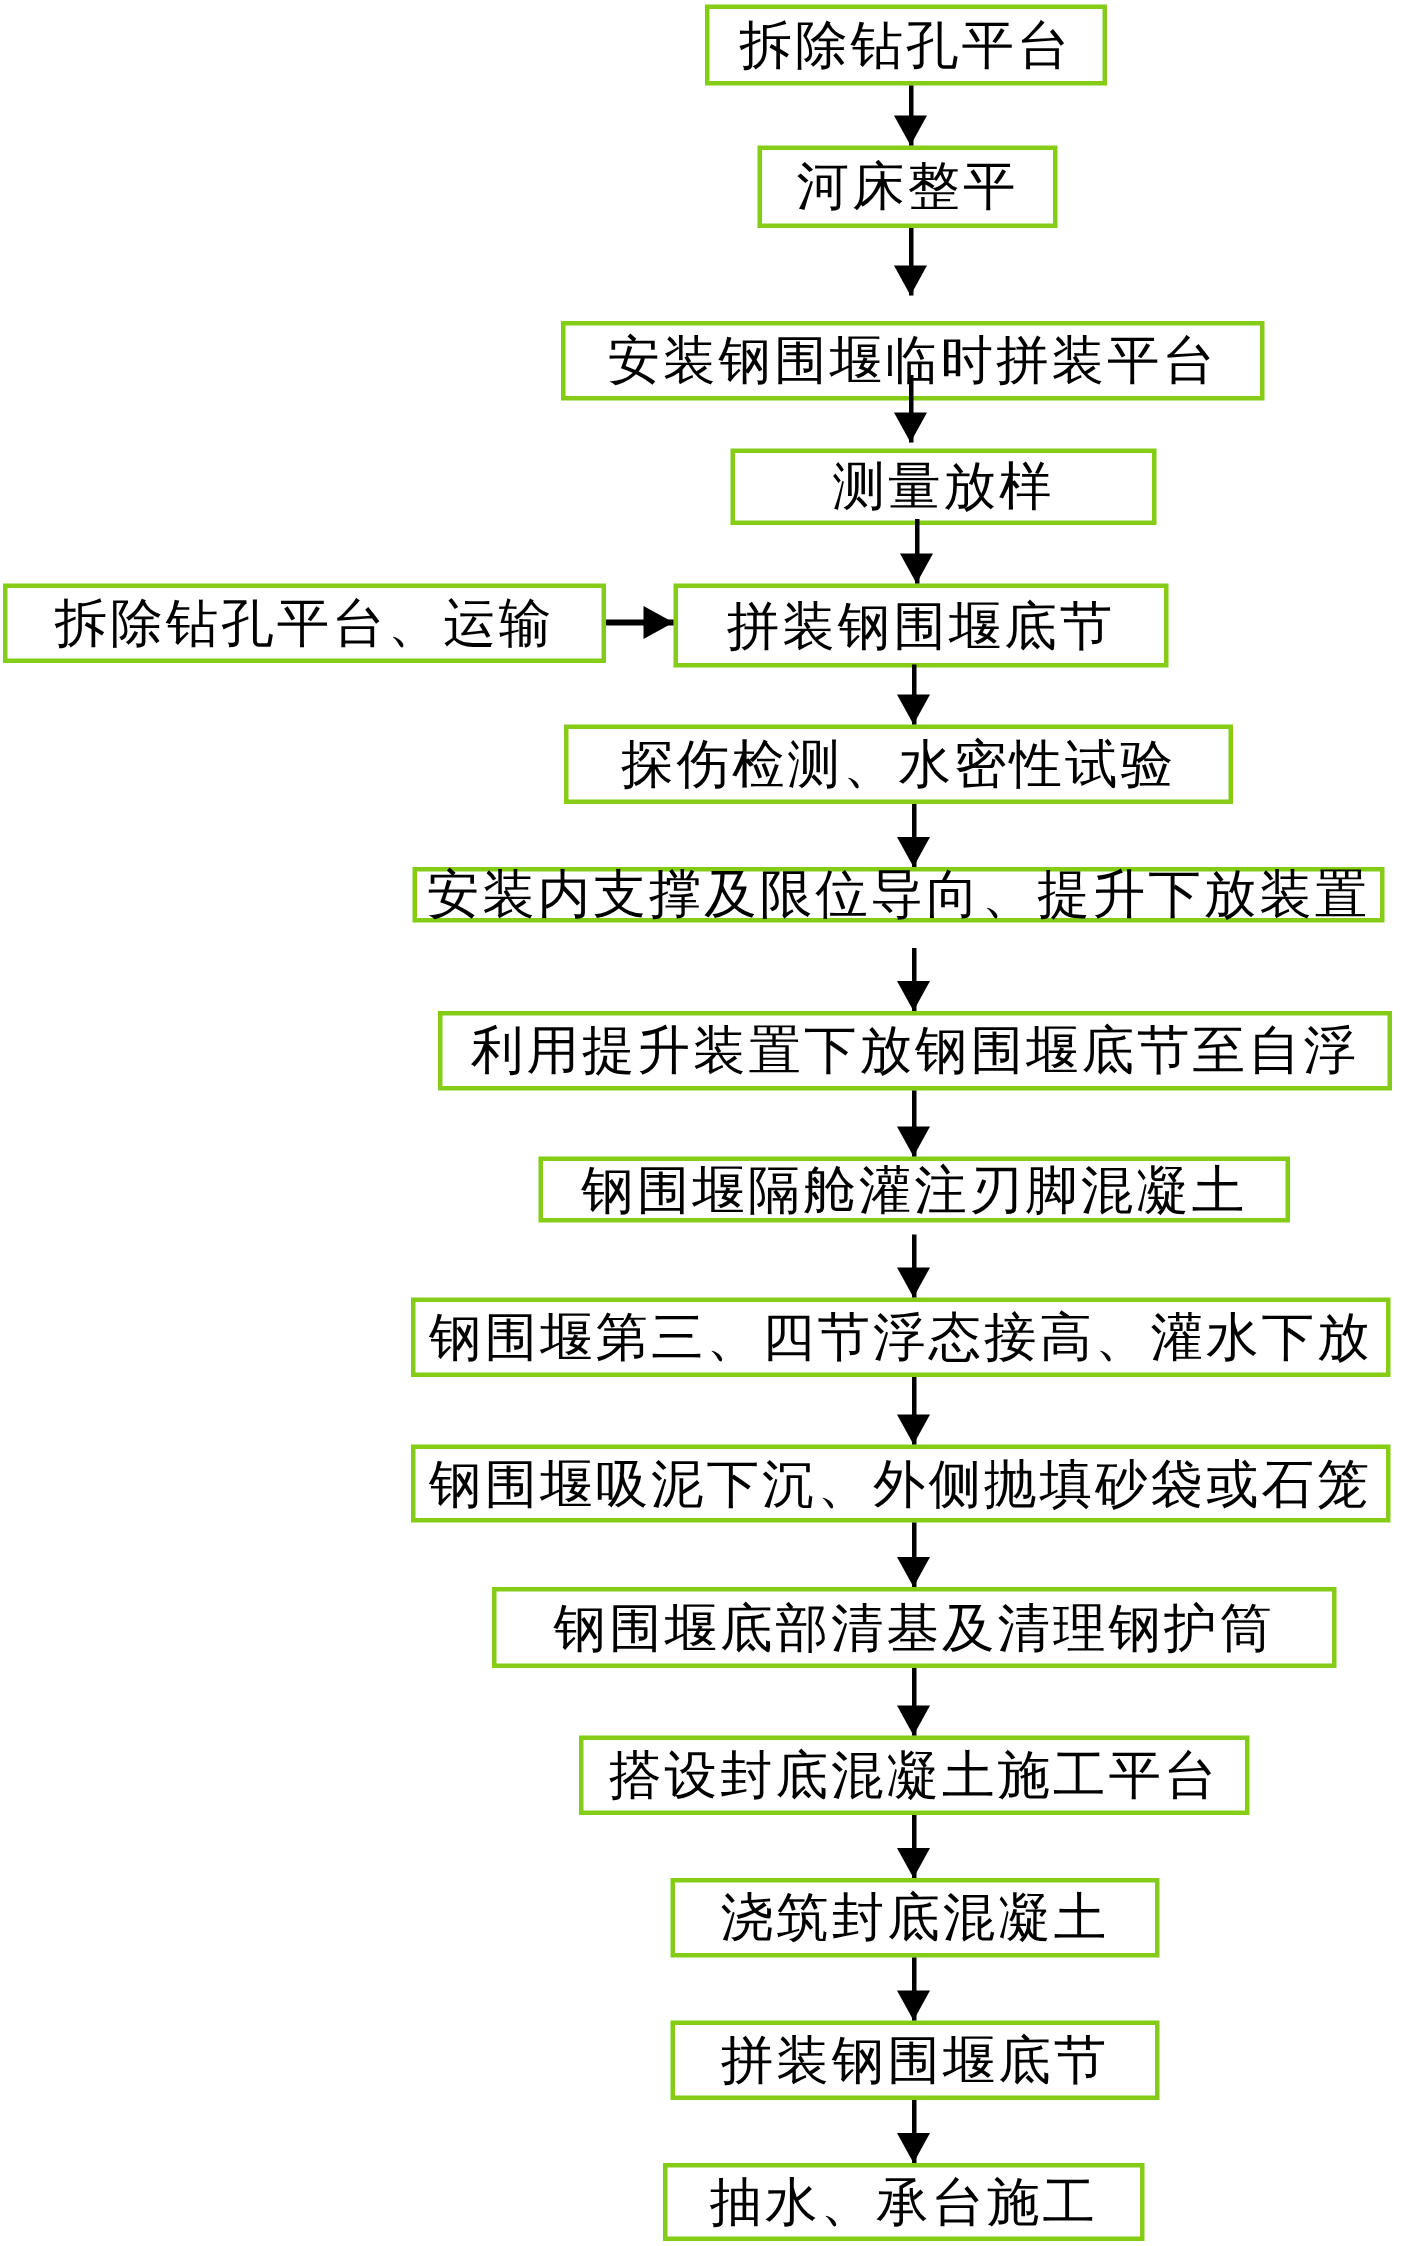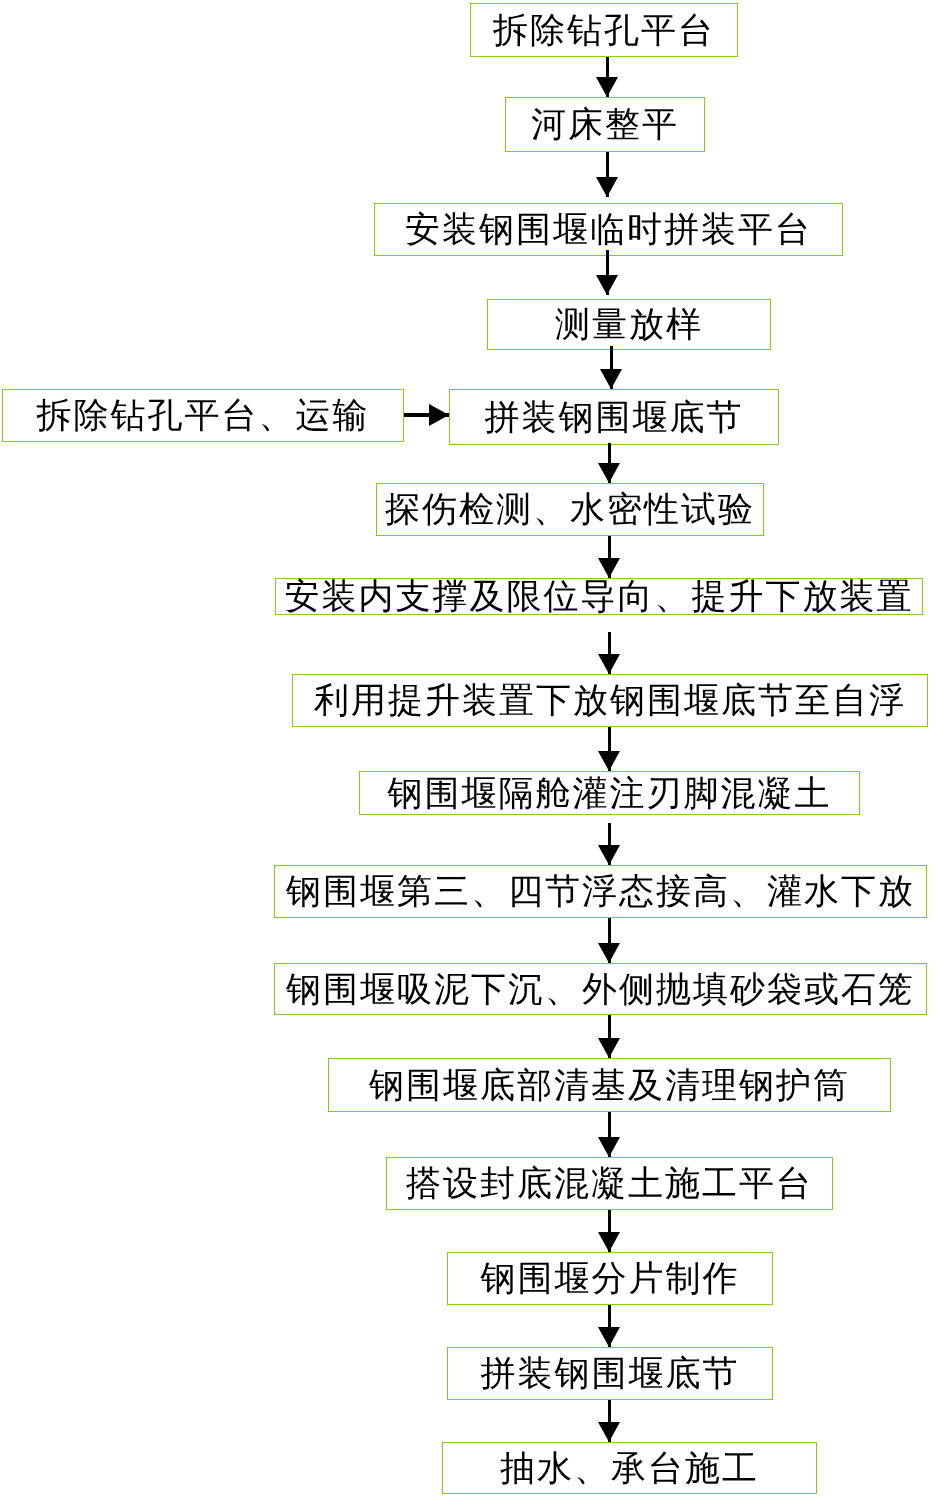--- a/index.html
+++ b/index.html
@@ -11,21 +11,21 @@
     position: relative;
     width: 938px;
     height: 1497px;
     background: #ffffff;
     font-family: "Liberation Serif", "DejaVu Serif", serif;
     overflow: hidden;
   }
   .box {
     position: absolute;
     box-sizing: border-box;
-    border: 1px solid #84cc16;
+    border: 3px solid #84cc16;
     background: #ffffff;
     color: #000000;
     display: flex;
     align-items: center;
     justify-content: center;
     font-size: 35px;
     letter-spacing: 2px;
     white-space: nowrap;
     line-height: 1;
   }
@@ -66,47 +66,47 @@
 </style>
 </head>
 <body>
 
 <div class="canvas">
 
   <div class="box" style="left:470px;top:3px;width:268px;height:54px">拆除钻孔平台</div>
 
   <div class="box" style="left:505px;top:97px;width:200px;height:55px">河床整平</div>
 
-  <div class="box" style="left:374px;top:203px;width:469px;height:53px">安装钢围堰临时拼装平台</div>
+  <div class="box" style="left:374px;top:214px;width:469px;height:53px">安装钢围堰临时拼装平台</div>
 
   <div class="box" style="left:487px;top:299px;width:284px;height:51px">测量放样</div>
 
   <div class="box" style="left:449px;top:389px;width:330px;height:56px">拼装钢围堰底节</div>
 
-  <div class="box" style="left:376px;top:483px;width:388px;height:53px">探伤检测、水密性试验</div>
+  <div class="box" style="left:376px;top:483px;width:446px;height:53px">探伤检测、水密性试验</div>
 
   <div class="box" style="left:275px;top:578px;width:648px;height:37px">安装内支撑及限位导向、提升下放装置</div>
 
   <div class="box" style="left:292px;top:674px;width:636px;height:53px">利用提升装置下放钢围堰底节至自浮</div>
 
   <div class="box" style="left:359px;top:771px;width:501px;height:44px">钢围堰隔舱灌注刃脚混凝土</div>
 
   <div class="box" style="left:274px;top:865px;width:653px;height:53px">钢围堰第三、四节浮态接高、灌水下放</div>
 
   <div class="box" style="left:274px;top:963px;width:653px;height:52px">钢围堰吸泥下沉、外侧抛填砂袋或石笼</div>
 
   <div class="box" style="left:386px;top:1157px;width:447px;height:53px">搭设封底混凝土施工平台</div>
 
   <div class="box" style="left:328px;top:1058px;width:563px;height:54px">钢围堰底部清基及清理钢护筒</div>
 
-  <div class="box" style="left:447px;top:1252px;width:326px;height:53px">钢围堰分片制作</div>
+  <div class="box" style="left:447px;top:1252px;width:326px;height:53px">浇筑封底混凝土</div>
 
   <div class="box" style="left:447px;top:1347px;width:326px;height:53px">拼装钢围堰底节</div>
 
-  <div class="box" style="left:442px;top:1442px;width:375px;height:52px">抽水、承台施工</div>
+  <div class="box" style="left:442px;top:1442px;width:321px;height:52px">抽水、承台施工</div>
 
   <div class="box" style="left:2px;top:389px;width:402px;height:53px">拆除钻孔平台、运输</div>
 
   <div class="varrow" style="left:606px;top:57px;height:40px"></div>
   <div class="varrow" style="left:606px;top:152px;height:45px"></div>
   <div class="varrow" style="left:606px;top:250px;height:45px"></div>
   <div class="varrow" style="left:610px;top:346px;height:43px"></div>
   <div class="varrow" style="left:608px;top:443px;height:40px"></div>
   <div class="varrow" style="left:608px;top:536px;height:42px"></div>
   <div class="varrow" style="left:608px;top:632px;height:42px"></div>

